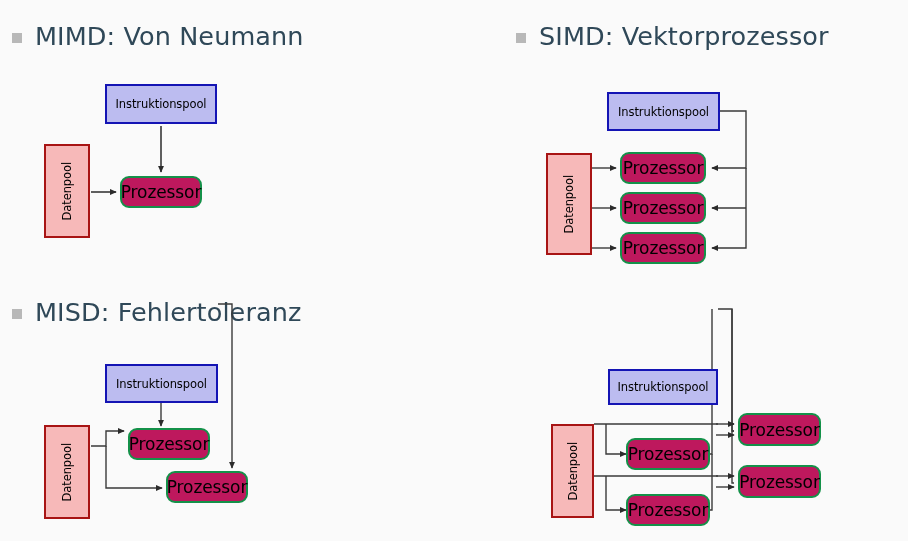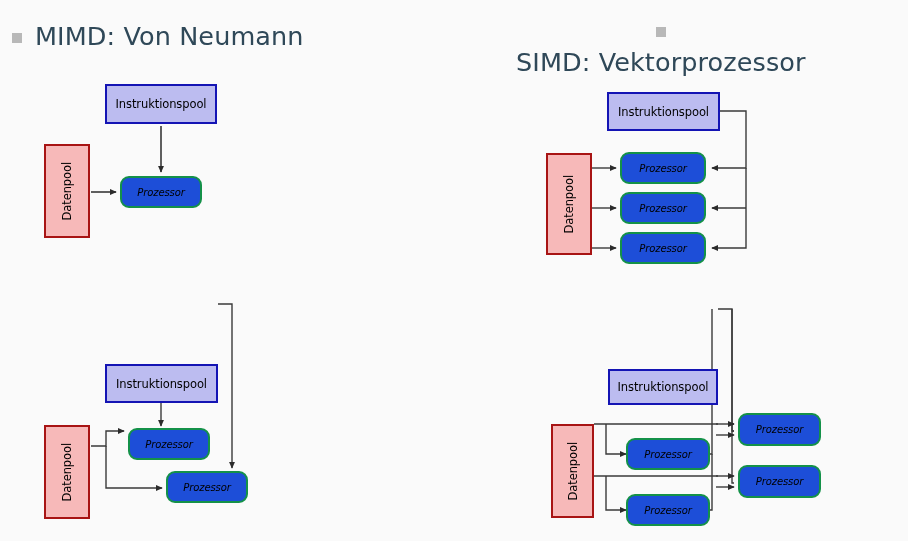--- a/index.html
+++ b/index.html
@@ -77,26 +77,25 @@
     border: 2.5px solid #a81414;
     font-size: 11.5px;
     letter-spacing: -0.1px;
   }
   .node-data span {
     writing-mode: vertical-rl;
     transform: rotate(180deg);
     white-space: nowrap;
   }
   .node-proc {
-    background: #1d4ed8;
+    background: #be185d;
     border: 2.5px solid #149149;
     border-radius: 9px;
-    font-size: 10px;
+    font-size: 17px;
     letter-spacing: -0.1px;
-    font-style: italic;
   }
 </style>
 </head>
 <body>
 
 <div id="slide">
 
   <div class="quad" id="quad-sisd">
 
     <div class="heading" style="left:12px; top:24px;">
@@ -126,21 +125,21 @@
       </div>
 
       <div class="node node-proc" style="left:120px; top:176px; width:82px; height:32px;">
         <span>Prozessor</span>
       </div>
     </div>
   </div>
 
   <div class="quad" id="quad-simd">
 
-    <div class="heading" style="left:62px; top:24px;flex-direction:column;">
+    <div class="heading" style="left:62px; top:24px;">
       <span class="bullet"></span>
       <span class="heading-text">SIMD: Vektorprozessor</span>
     </div>
 
     <div class="diagram">
       <svg width="454" height="276" viewBox="0 0 454 276">
         <defs>
           <marker id="ah-simd" markerWidth="7" markerHeight="7" refX="6.2" refY="3" orient="auto" markerUnits="userSpaceOnUse">
             <path d="M0,0 L7,3 L0,6 z" fill="#2b2b2b"></path>
           </marker>
@@ -170,20 +169,24 @@
         <span>Prozessor</span>
       </div>
       <div class="node node-proc" style="left:166px; top:232px; width:86px; height:32px;">
         <span>Prozessor</span>
       </div>
     </div>
   </div>
 
   <div class="quad" id="quad-misd">
 
+    <div class="heading" style="left:12px; top:24px;">
+      <span class="bullet"></span>
+      <span class="heading-text">MISD: Fehlertoleranz</span>
+    </div>
 
     <div class="diagram">
       <svg width="454" height="265" viewBox="0 0 454 265">
         <defs>
           <marker id="ah-misd" markerWidth="7" markerHeight="7" refX="6.2" refY="3" orient="auto" markerUnits="userSpaceOnUse">
             <path d="M0,0 L7,3 L0,6 z" fill="#2b2b2b"></path>
           </marker>
         </defs>
 
         <path d="M161,127 L161,150" stroke="#3a3a3a" stroke-width="1.4" fill="none" marker-end="url(#ah-misd)"></path>

